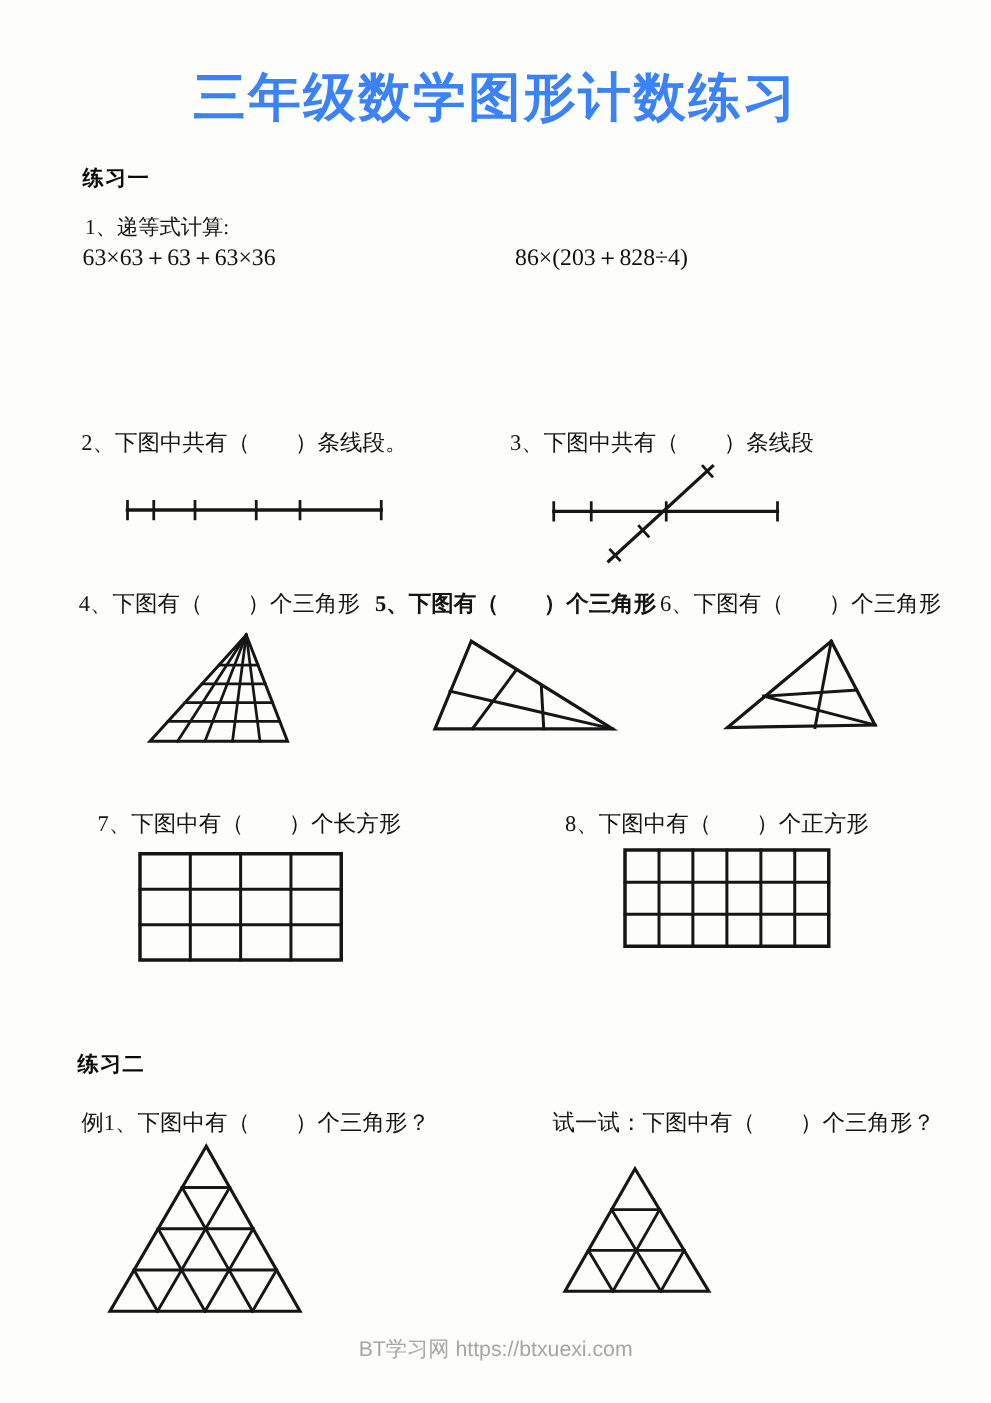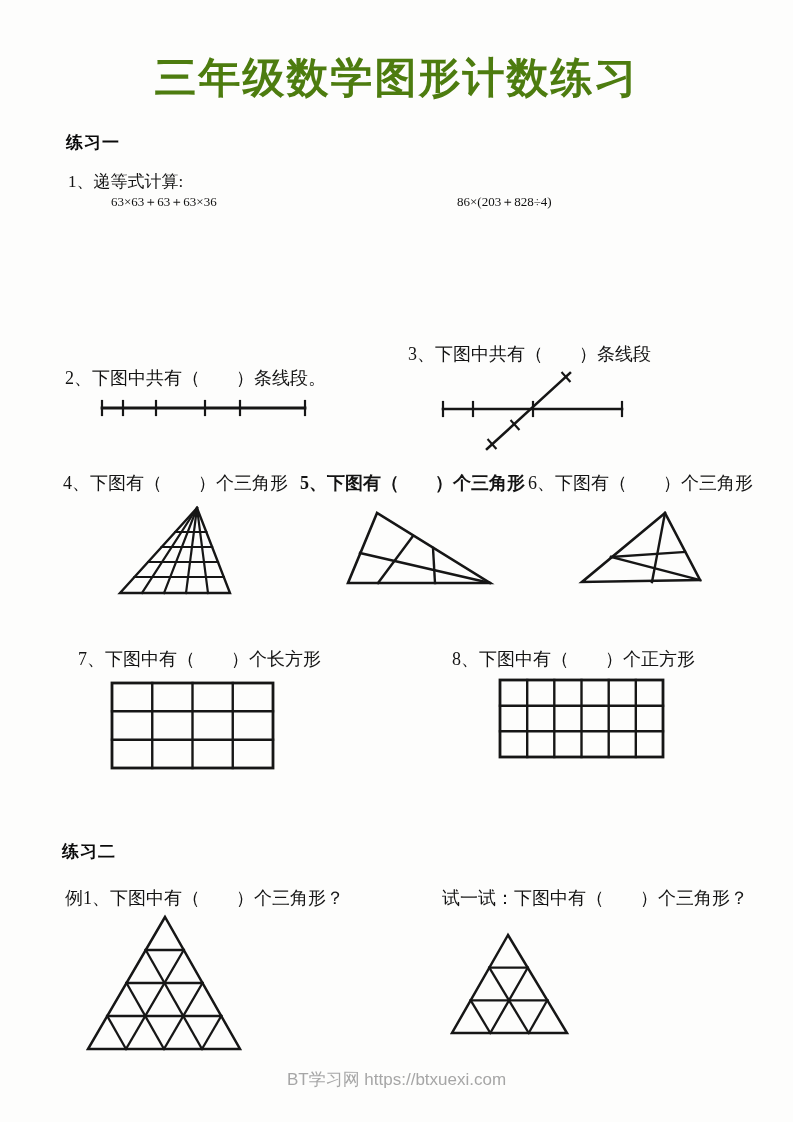--- a/index.html
+++ b/index.html
@@ -5,49 +5,49 @@
   html,body{margin:0;padding:0;}
   body{
     width:793px;height:1122px;position:relative;overflow:hidden;
     background:#fdfdfc;color:#161616;
     font-family:"Liberation Serif", serif;
   }
   .abs{position:absolute;}
   .title{
     left:0;right:0;top:50px;text-align:center;
     font-family:"Liberation Sans", sans-serif;
-    font-size:42px;font-weight:900;letter-spacing:2px;color:#4d7c0f;
+    font-size:42px;font-weight:900;letter-spacing:2px;color:#3b82f6;
   }
   .sec-heading{
     font-family:"Liberation Sans", sans-serif;
     font-size:17px;font-weight:900;color:#0a0a0a;letter-spacing:1px;
   }
   .q{font-size:18px;white-space:pre;color:#141414;}
-  .expr{font-size:13px;white-space:pre;color:#111;margin-left:45px;}
+  .expr{font-size:19px;white-space:pre;color:#111;}
   svg line, svg polygon, svg polyline, svg rect{
     stroke:#161616;fill:none;stroke-linecap:square;
   }
   .footer{
     left:0;right:0;top:1068px;text-align:center;
     font-family:"Liberation Sans", sans-serif;
     font-size:17px;color:#a6a6a6;
   }
 </style>
 </head>
 <body>
 
 <div class="abs title">三年级数学图形计数练习</div>
 
 <div class="abs sec-heading" style="left:66px;top:131px;">练习一</div>
 
 <div class="abs q" style="left:68px;top:170px;font-size:17px;">1、递等式计算:</div>
 <div class="abs expr" style="left:66px;top:193px;">63×63＋63＋63×36</div>
 <div class="abs expr" style="left:412px;top:193px;">86×(203＋828÷4)</div>
 
-<div class="abs q" style="left:65px;top:342px;margin-top:24px;">2、下图中共有（　　）条线段。</div>
+<div class="abs q" style="left:65px;top:342px;">2、下图中共有（　　）条线段。</div>
 <div class="abs q" style="left:408px;top:342px;">3、下图中共有（　　）条线段</div>
 
 <svg class="abs" style="left:95px;top:395px;" width="220" height="30">
   <line x1="7" y1="13" x2="210" y2="13" stroke-width="2.8"></line>
   <line x1="7" y1="6" x2="7" y2="20" stroke-width="2.2"></line>
   <line x1="28" y1="6" x2="28" y2="20" stroke-width="2.2"></line>
   <line x1="61" y1="6" x2="61" y2="20" stroke-width="2.2"></line>
   <line x1="110" y1="6" x2="110" y2="20" stroke-width="2.2"></line>
   <line x1="145" y1="6" x2="145" y2="20" stroke-width="2.2"></line>
   <line x1="210" y1="6" x2="210" y2="20" stroke-width="2.2"></line>

